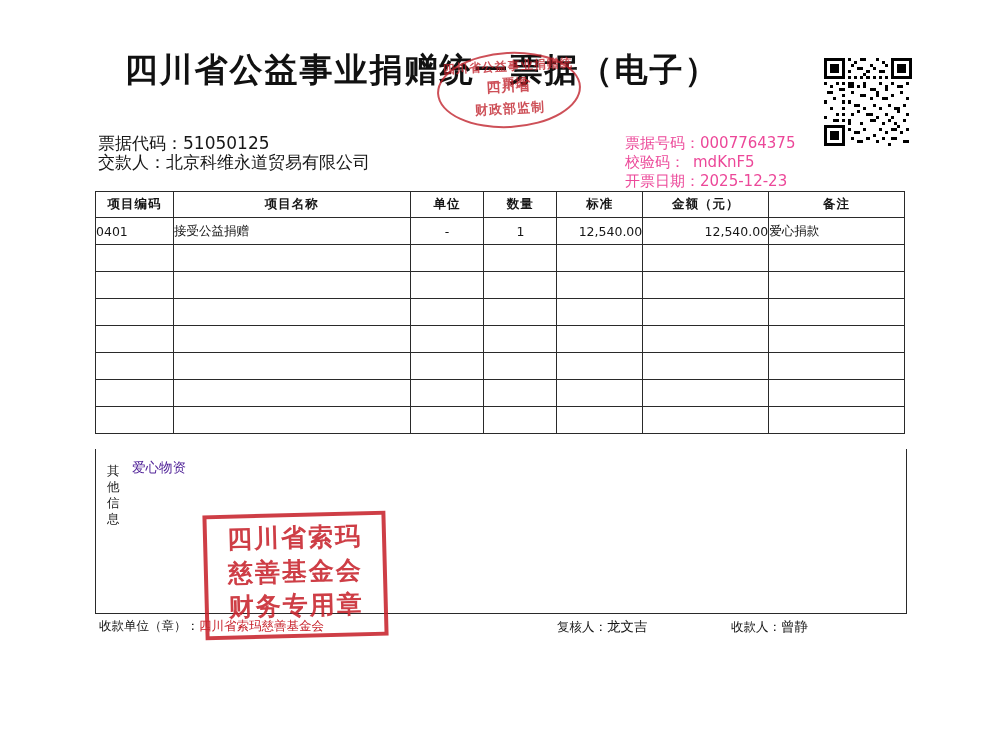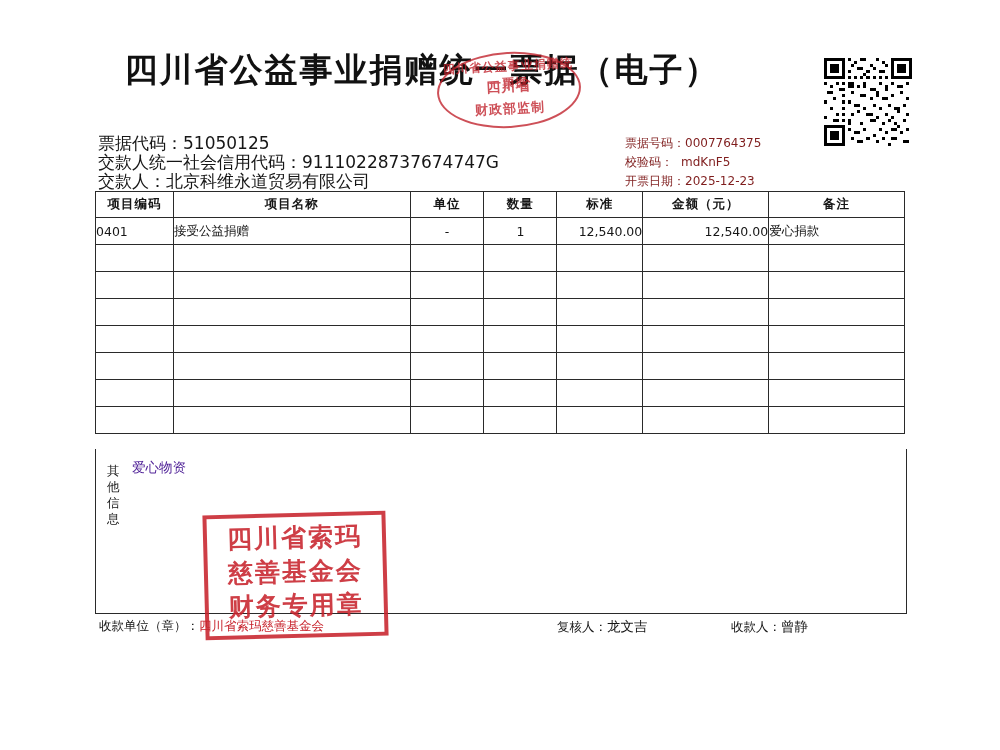--- a/index.html
+++ b/index.html
@@ -97,24 +97,24 @@
     font-size: 17px;
     line-height: 19px;
     font-family: "DejaVu Sans", "Liberation Sans", sans-serif;
     color: #161616;
   }
   .hdr-left div { white-space: nowrap; }
   .hdr-right {
     position: absolute;
     left: 625px;
     top: 134px;
-    font-size: 12px;
+    font-size: 15px;
     line-height: 19px;
     font-family: "DejaVu Sans", "Liberation Sans", sans-serif;
-    color: #7f1d1d;
+    color: #ec4899;
   }
   .hdr-right div { white-space: nowrap; }
   .lbl { letter-spacing: 0px; }
   .val-gap { display: inline-block; min-width: 8px; }
 
   
   table.main {
     position: absolute;
     left: 95px;
     top: 191px;
@@ -395,23 +395,20 @@
           <rect x="22" y="26" width="1" height="1"></rect>
       </g>
     </svg>
   </div>
 
   <div class="hdr-left">
     <div>
       <span class="lbl">票据代码：</span><span>51050125</span>
     </div>
     <div>
-      <span class="lbl">交款人统一社会信用代码：</span><span>91110228737674747G</span>
-    </div>
-    <div>
       <span class="lbl">交款人：</span><span>北京科维永道贸易有限公司</span>
     </div>
   </div>
 
   <div class="hdr-right">
     <div>
       <span class="lbl">票据号码：</span><span>0007764375</span>
     </div>
     <div>
       <span class="lbl">校验码：</span><span class="val-gap"></span><span>mdKnF5</span>

